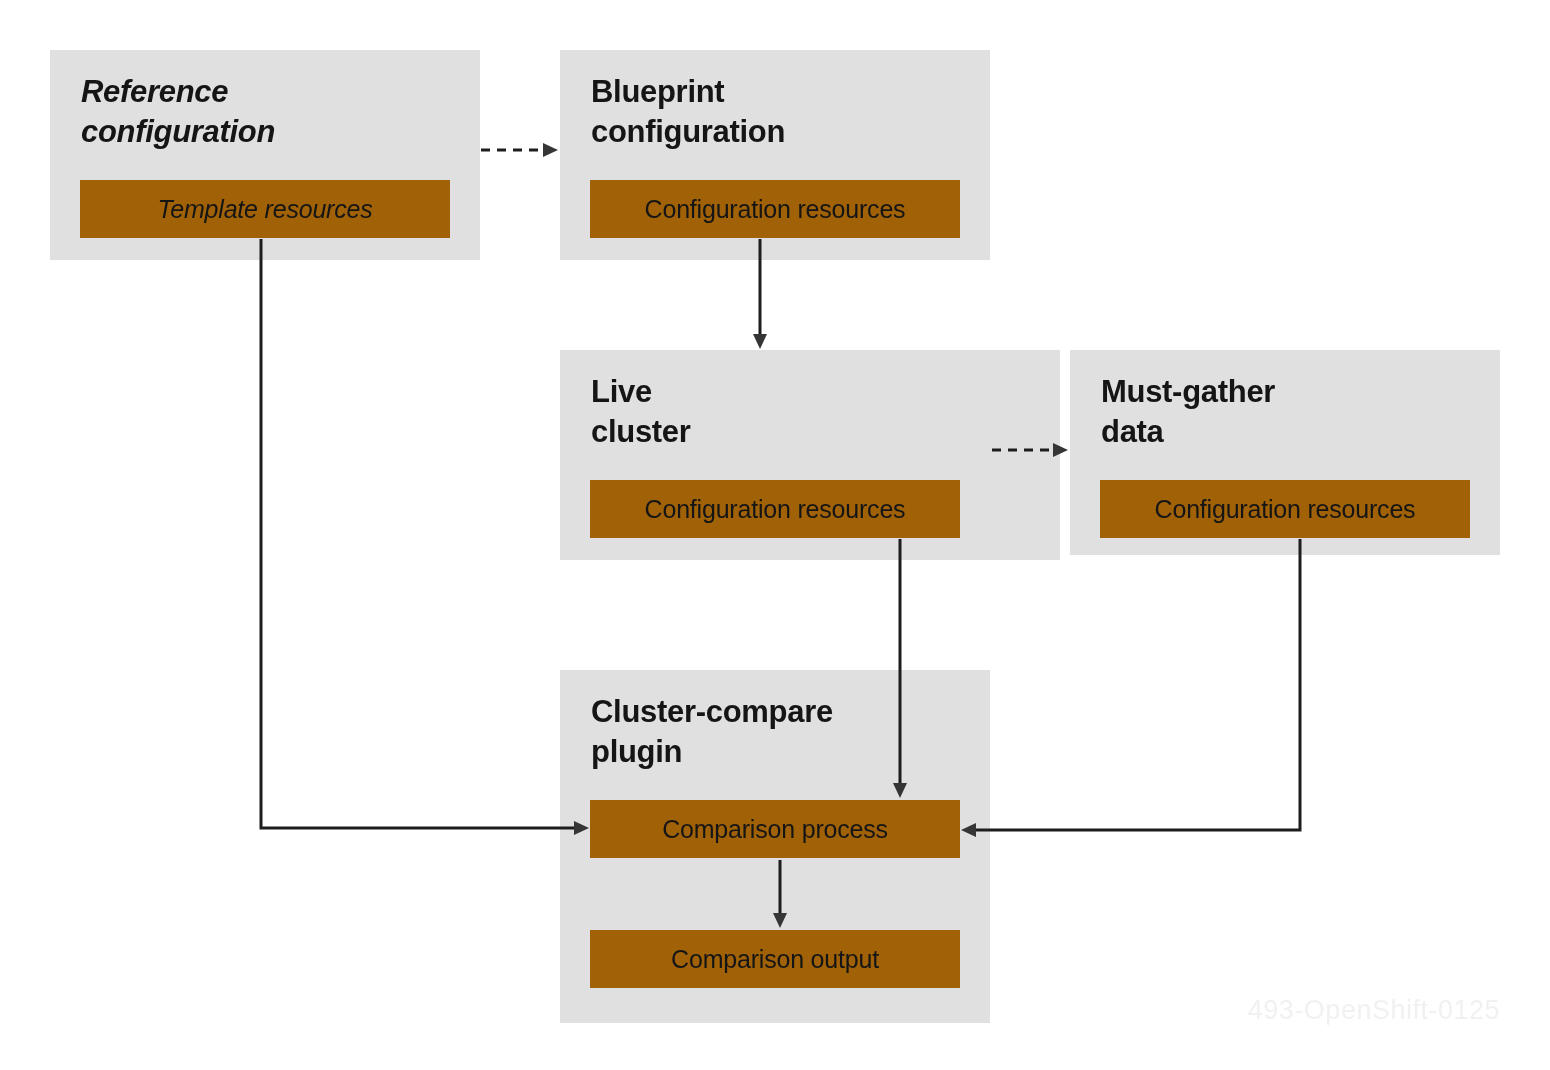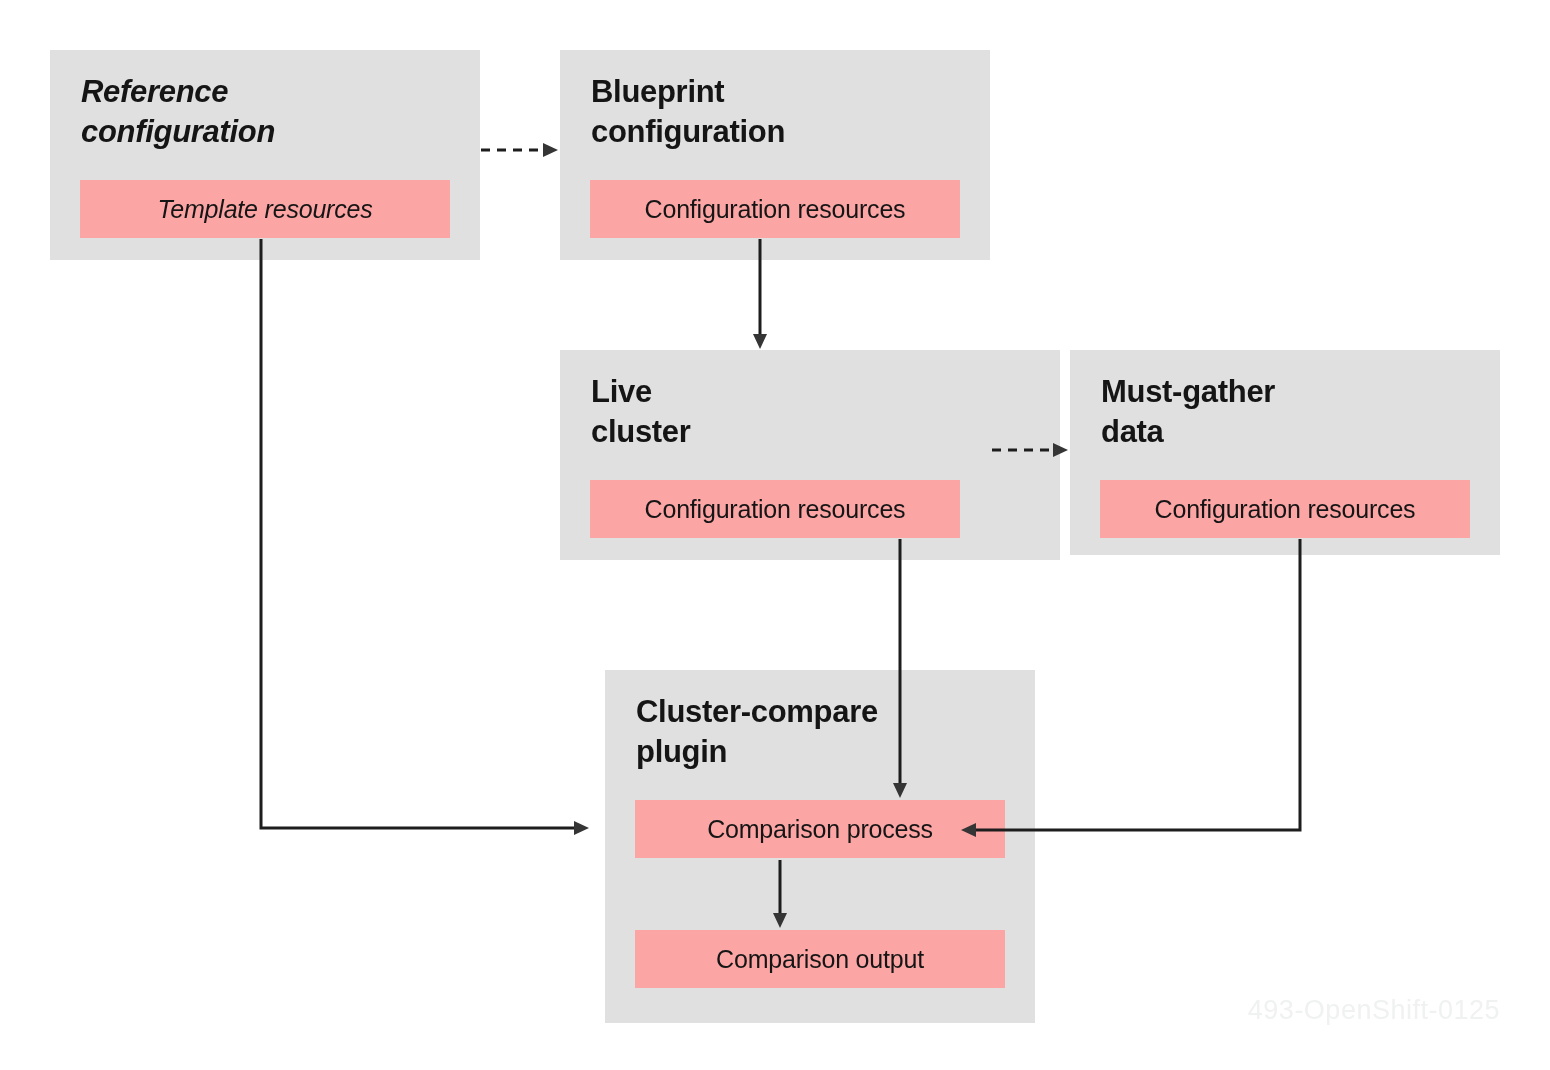--- a/index.html
+++ b/index.html
@@ -28,34 +28,34 @@
     font-weight: 700;
     letter-spacing: -0.3px;
     color: #151515;
     white-space: pre-line;
   }
   .chip {
     position: absolute;
     left: 30px;
     width: 370px;
     height: 58px;
-    background: #fca5a5;
+    background: #a16207;
     display: flex;
     align-items: center;
     justify-content: center;
     font-size: 25px;
     color: #151515;
     letter-spacing: -0.2px;
   }
   
   #box-reference   { left: 50px;   top: 50px;  width: 430px; height: 210px; font-style: italic; }
   #box-blueprint   { left: 560px;  top: 50px;  width: 430px; height: 210px; }
   #box-live        { left: 560px;  top: 350px; width: 500px; height: 210px; }
   #box-mustgather  { left: 1070px; top: 350px; width: 430px; height: 205px; }
-  #box-plugin      { left: 560px;  top: 670px; width: 430px; height: 353px; margin-left: 45px; }
+  #box-plugin      { left: 560px;  top: 670px; width: 430px; height: 353px; }
   .chip-row1 { top: 130px; }
   .chip-row2 { top: 260px; }
   .arrow-layer {
     position: absolute;
     left: 0; top: 0;
     width: 1550px;
     height: 1070px;
     pointer-events: none;
     z-index: 5;
   }

